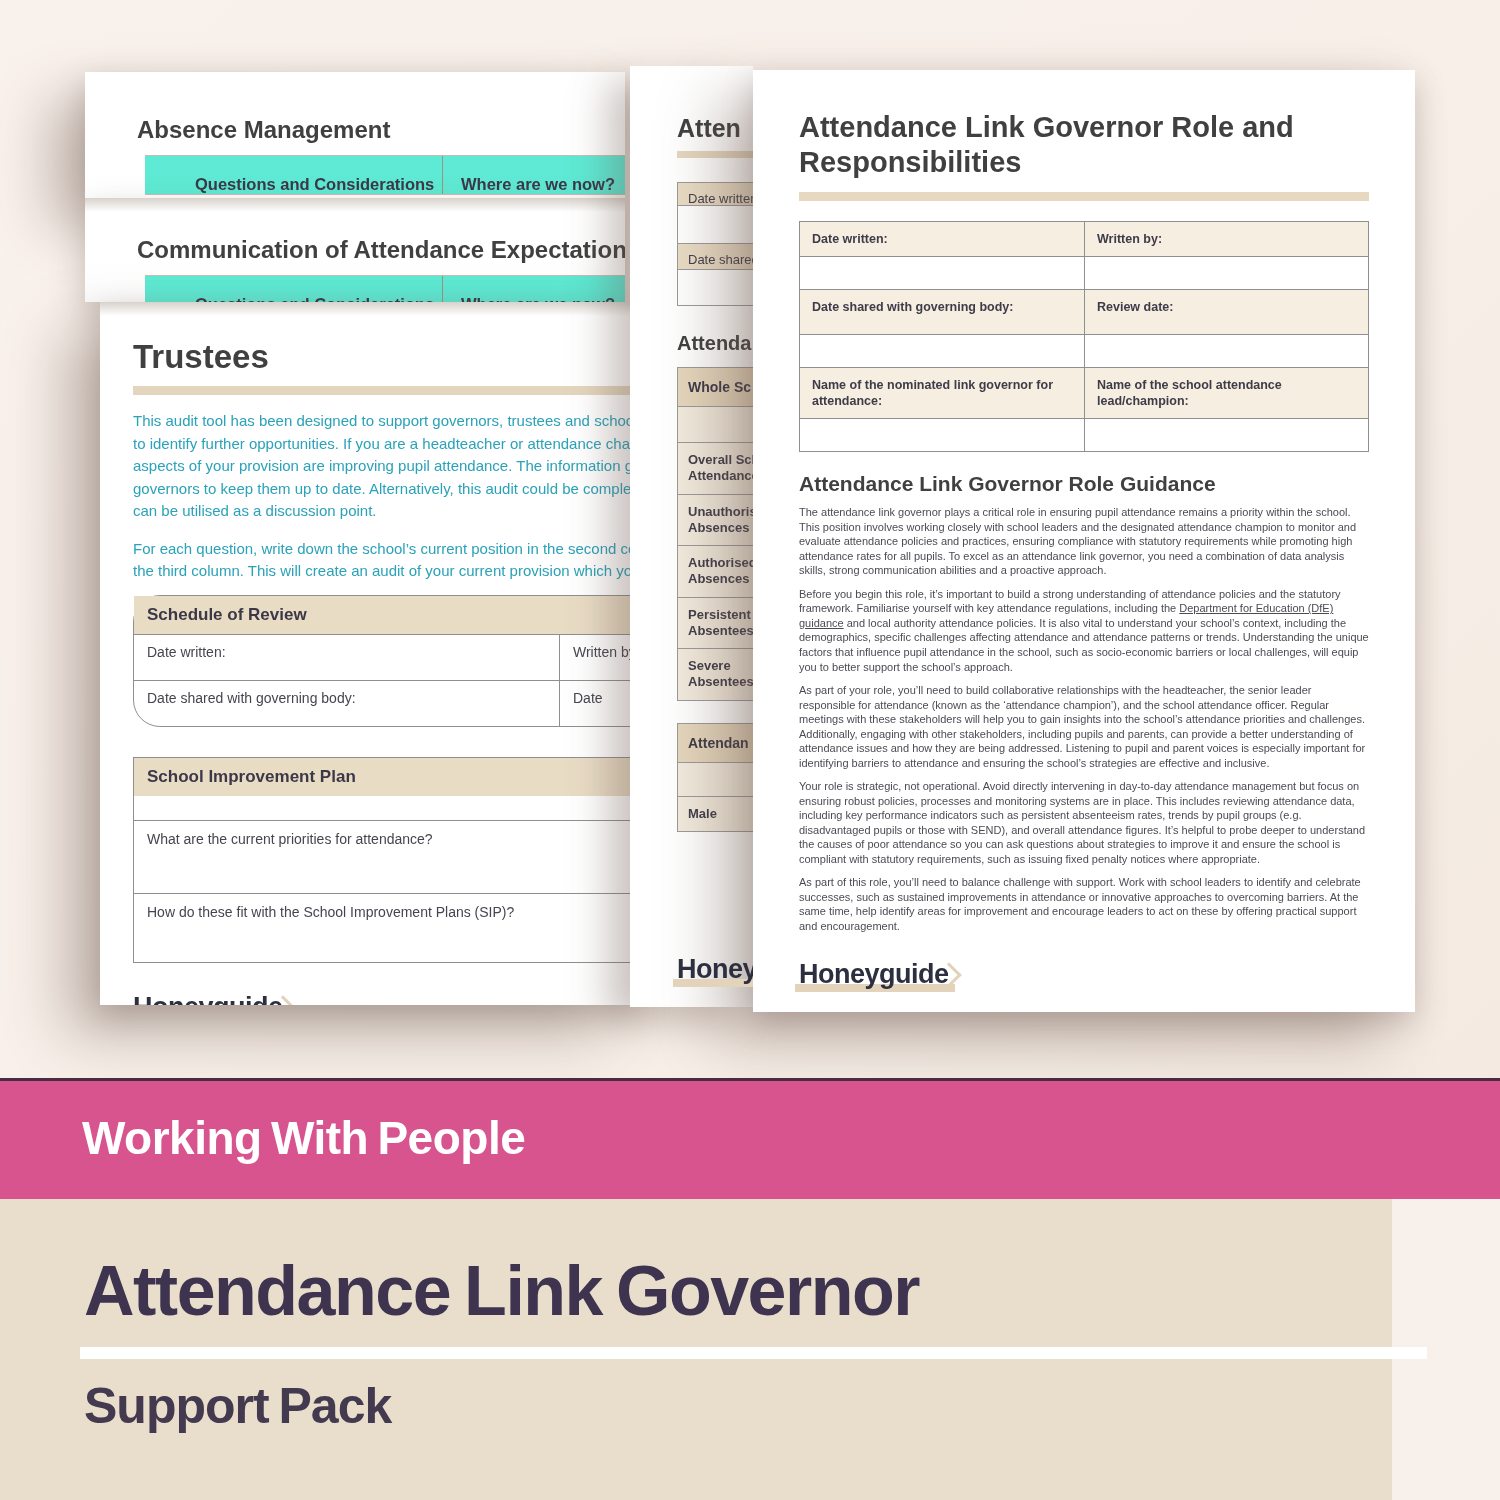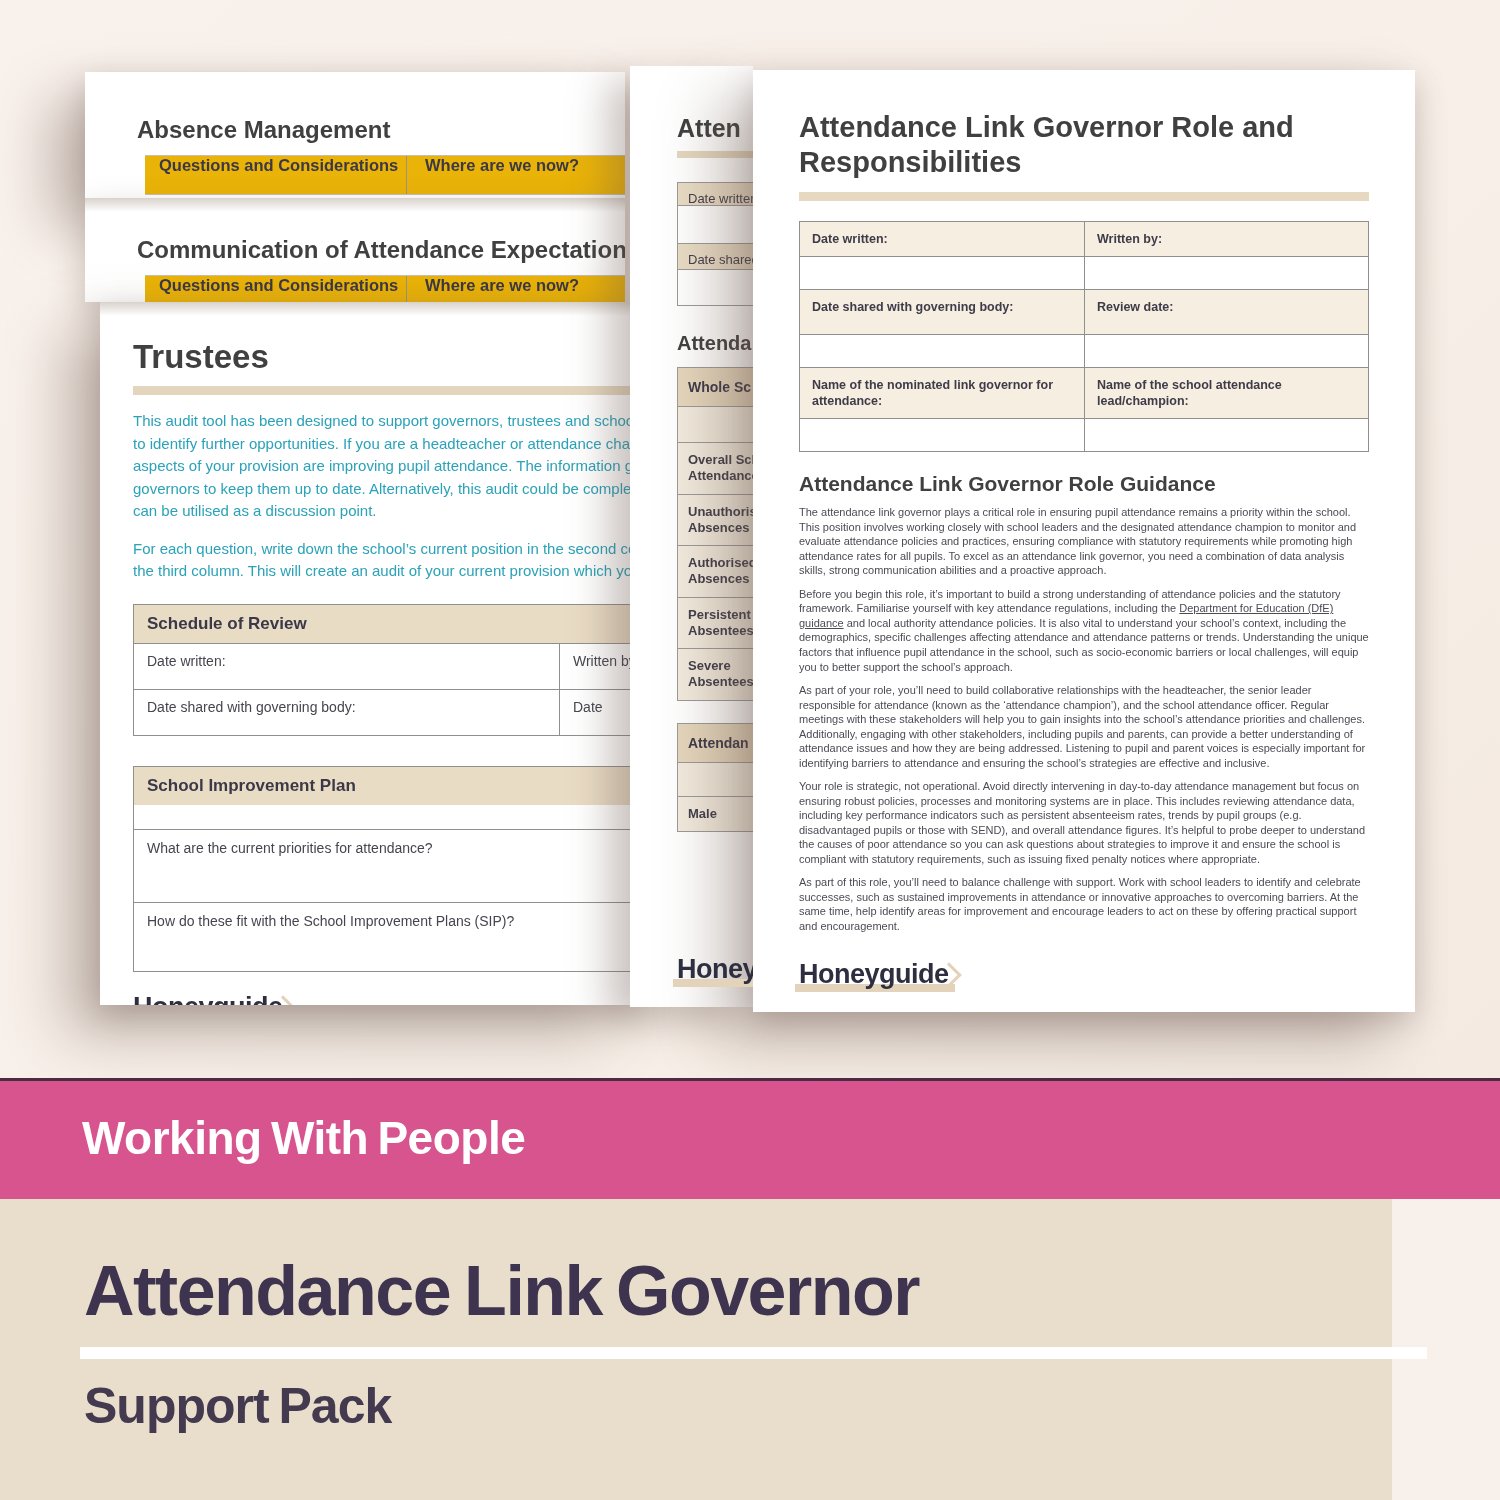--- a/index.html
+++ b/index.html
@@ -7,22 +7,22 @@
           font-family:"Liberation Sans",sans-serif;background:#f8f0ea;}
   
   .top-area{position:absolute;left:0;top:0;width:1500px;height:1078px;
             background:linear-gradient(135deg,#f9f1ec 0%,#f7efe8 60%,#f4eae2 100%);}
   .page{position:absolute;background:#fff;overflow:hidden;}
   .shadow-big{box-shadow:-34px 28px 55px rgba(104,84,74,.38),0 10px 28px rgba(104,84,74,.28);}
   .shadow-soft{box-shadow:0 14px 34px rgba(104,84,74,.33);}
   .seam::before{content:"";position:absolute;left:0;top:0;right:0;height:14px;
                 background:linear-gradient(#d8d2cb,rgba(255,255,255,0) 100%);pointer-events:none;}
   .doc-h1{font-weight:bold;color:#404040;}
-  .beige-strip{background:#eab308;border-top:1px solid #c7bfae;border-bottom:1px solid #c7bfae;
-               display:flex;align-items:flex-start;}
+  .beige-strip{background:#5eead4;border-top:1px solid #c7bfae;border-bottom:1px solid #c7bfae;
+               display:flex;align-items:flex-end;padding-left:36px;}
   .strip-cell{font-weight:bold;color:#3b3848;font-size:16.5px;white-space:nowrap;}
   .strip-div{width:1px;align-self:stretch;background:#9b9484;}
   
   .page-a{left:85px;top:72px;width:540px;height:126px;}
   .page-b{left:85px;top:198px;width:540px;height:104px;}
   .ab-head{margin:0 0 0 52px;font-size:24px;white-space:nowrap;}
   .ab-strip{margin:11px 0 0 60px;width:600px;height:38px;}
   
   .page-c{left:100px;top:302px;width:537px;height:703px;}
   .c-inner{position:relative;width:100%;height:100%;}
@@ -127,21 +127,21 @@
             <div class="teal-line">to identify further opportunities. If you are a headteacher or attendance champion us</div>
             <div class="teal-line">aspects of your provision are improving pupil attendance. The information gathered ca</div>
             <div class="teal-line">governors to keep them up to date. Alternatively, this audit could be completed in par</div>
             <div class="teal-line">can be utilised as a discussion point.</div>
           </div>
           <div class="teal-par">
             <div class="teal-line">For each question, write down the school’s current position in the second column and</div>
             <div class="teal-line">the third column. This will create an audit of your current provision which you can ther</div>
           </div>
 
-          <div class="doc-table sched" style="margin-top:21px;">
+          <div class="doc-table sched" style="margin-top:12px;border-radius:27px;">
             <div class="th">Schedule of Review</div>
             <div class="doc-row">
               <div class="doc-cell l">Date written:</div>
               <div class="doc-cell r">Written by:</div>
             </div>
             <div class="doc-row">
               <div class="doc-cell l">Date shared with governing body:</div>
               <div class="doc-cell r">Date</div>
             </div>
           </div>

